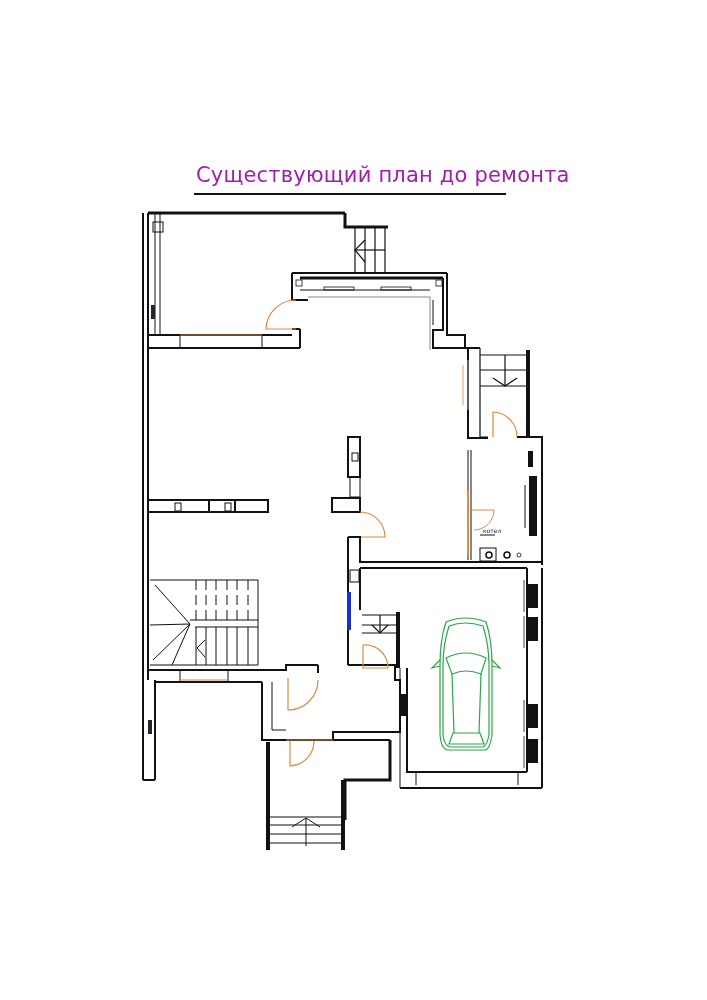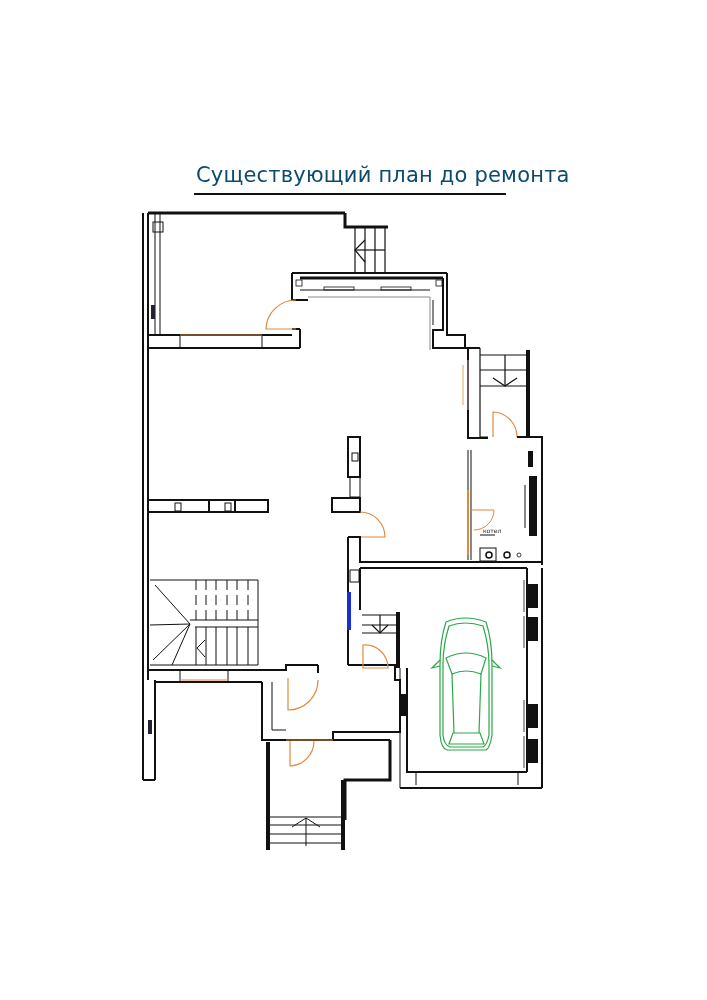--- a/index.html
+++ b/index.html
@@ -1,17 +1,17 @@
 <!DOCTYPE html>
 <html><head>
 <meta charset="utf-8">
 <style>
   html,body{margin:0;padding:0;background:#fff;}
   body{width:707px;height:1000px;position:relative;overflow:hidden;font-family:"DejaVu Sans",sans-serif;}
-  .title{position:absolute;left:196px;top:163px;font-size:21px;color:#0c4a6e;letter-spacing:0.2px;white-space:nowrap;}
+  .title{position:absolute;left:196px;top:163px;font-size:21px;color:#a21caf;letter-spacing:0.2px;white-space:nowrap;}
   .title-underline{position:absolute;left:194px;top:193px;width:312px;height:1.5px;background:#111;}
   svg.plan{position:absolute;left:0;top:0;}
   .boiler-label{position:absolute;left:483px;top:527px;font-size:6px;color:#222;}
 </style>
 </head>
 <body>
 
 <div class="title">Существующий план до ремонта</div>
 <div class="title-underline"></div>
 

